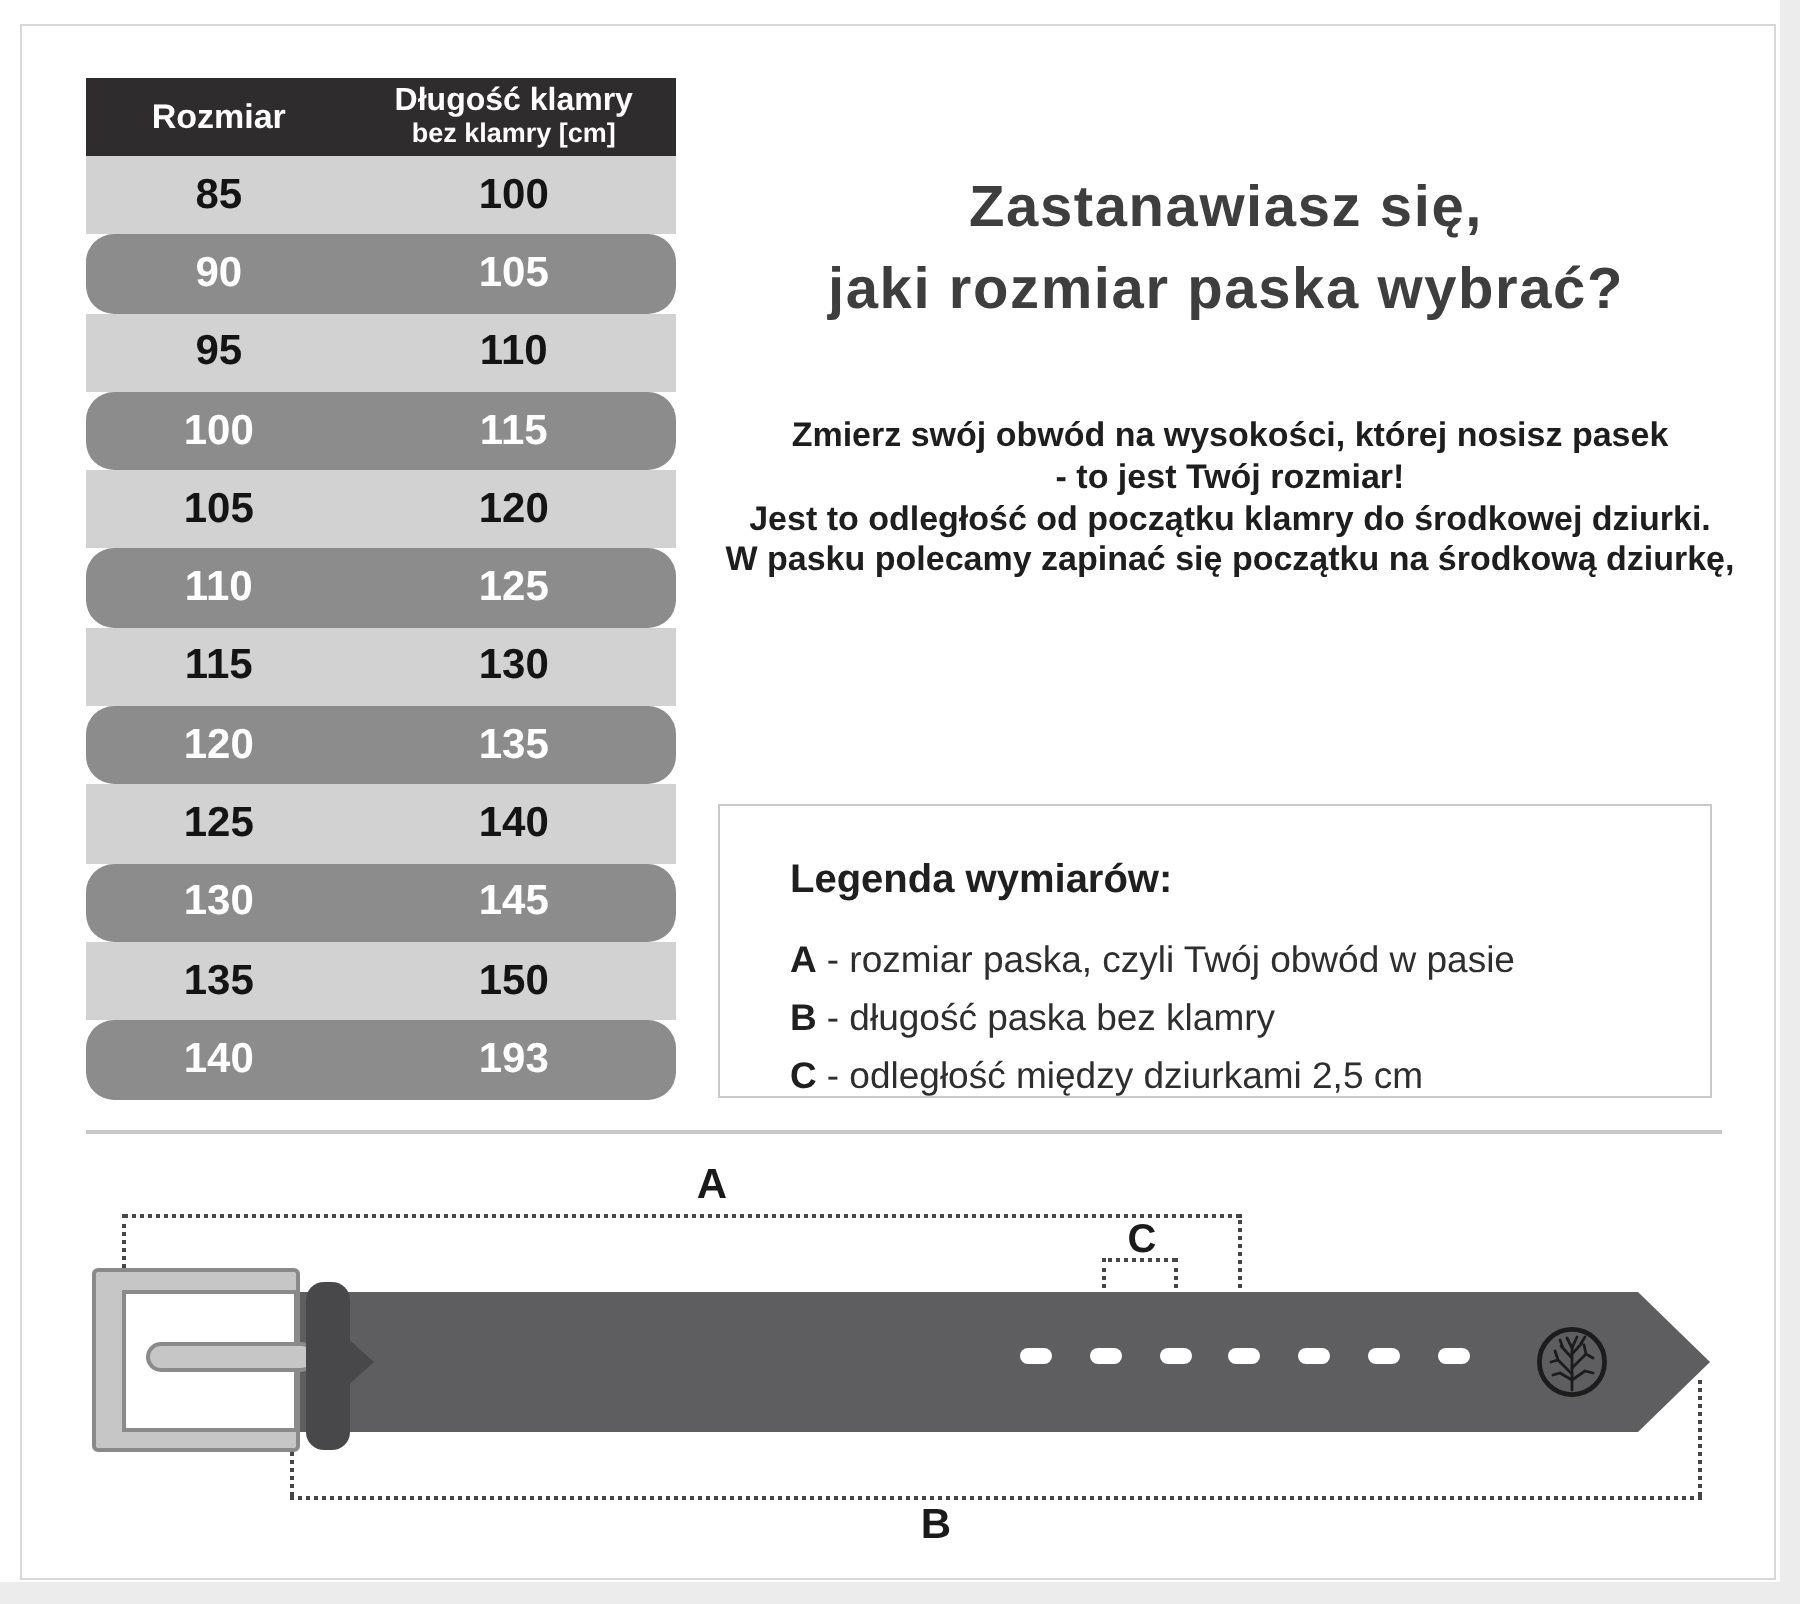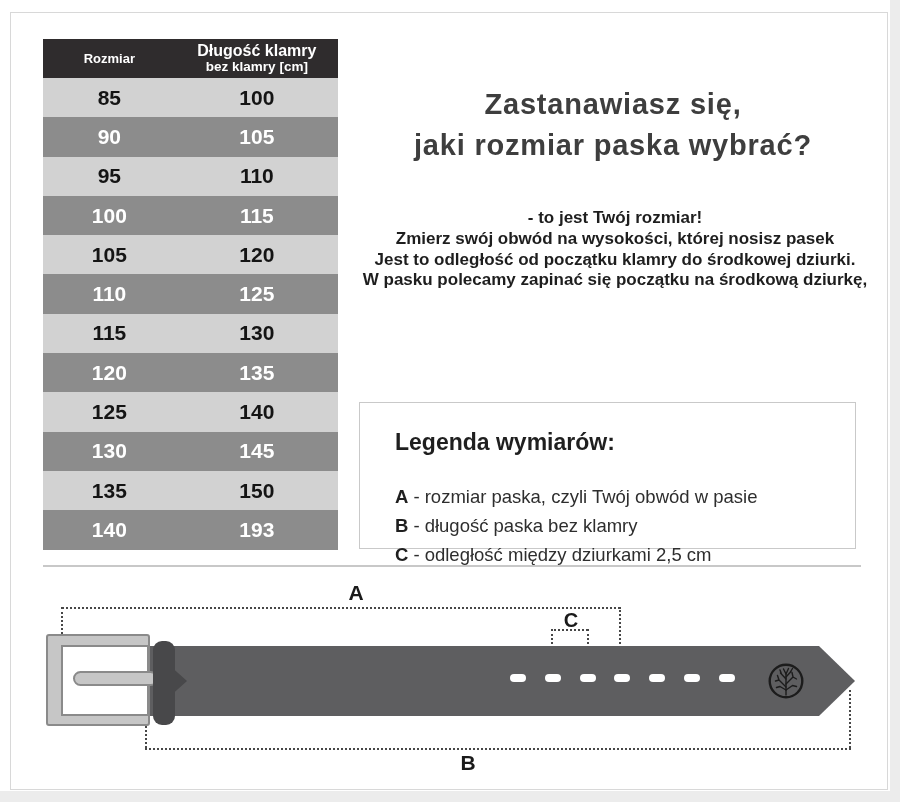--- a/index.html
+++ b/index.html
@@ -8,44 +8,44 @@
     font-family:"Liberation Sans", sans-serif; overflow:visible;
   }
   .frame {
     position:absolute; left:10px; top:12px; width:876px; height:776px;
     border:1px solid #d8d8d8; background:#fff;
   }
   
   .size-table { position:absolute; left:43px; top:39px; width:295px; }
   .thead { display:flex; height:39px; background:#2f2c2d; color:#fff; }
   .th { display:flex; flex-direction:column; justify-content:center; align-items:center; }
-  .th.col1 { width:45%; font-size:13px; font-weight:bold; }
+  .th.col1 { width:45%; font-size:17px; font-weight:bold; }
   .th.col2 { width:55%; line-height:1.05; }
   .th2-main { font-size:16px; font-weight:bold; }
   .th2-sub  { font-size:13.5px; font-weight:bold; }
   .trow { display:flex; height:39.3px; }
   .trow.light { background:#d2d2d2; color:#141414; }
-  .trow.dark  { background:#8c8c8c; color:#ffffff; }
+  .trow.dark  { background:#8c8c8c; color:#ffffff;border-radius:14px; }
   .td { display:flex; align-items:center; justify-content:center;
         font-size:21px; font-weight:bold; }
   .td.col1 { width:45%; } .td.col2 { width:55%; }
   
   .heading {
     position:absolute; left:338px; top:84px; width:550px; text-align:center;
     font-size:29px; line-height:41px; font-weight:bold; color:#3e3e3e; letter-spacing:0.8px;
   }
   .intro {
     position:absolute; left:348px; top:208px; width:534px; text-align:center;
     font-size:17px; line-height:20.8px; font-weight:bold; color:#1e1e1e;
   }
   .legend-box {
     position:absolute; left:359px; top:402px; width:497px; height:147px;
     border:1px solid #c9c9c9; background:#fff; box-sizing:border-box;
   }
-  .legend-title { margin:26px 0 26px 35px; font-size:23px; font-weight:bold; color:#1f1f1f; }
+  .legend-title { margin:26px 0 13px 35px; font-size:20px; font-weight:bold; color:#1f1f1f; }
   .legend-item { margin-left:35px; font-size:18.5px; line-height:29px; color:#2e2e2e; }
   .legend-key { font-weight:bold; margin-right:5px; color:#1f1f1f; }
   
   .divider { position:absolute; left:43px; top:565px; width:818px; height:2px; background:#c8c8c8; }
   
   .dim-label { position:absolute; width:40px; text-align:center;
                font-size:21px; font-weight:bold; color:#1a1a1a; }
   .label-a { left:336px; top:581px; }
   .label-b { left:448px; top:751px; }
   .label-c { left:551px; top:609px; font-size:20px; }
@@ -154,22 +154,22 @@
         </div>
       </div>
   </div>
 
   <div class="heading">
     <div>Zastanawiasz się,</div>
     <div>jaki rozmiar paska wybrać?</div>
   </div>
 
   <div class="intro">
+    <div>Zmierz swój obwód na wysokości, której nosisz pasek</div>
     <div>- to jest Twój rozmiar!</div>
-    <div>Zmierz swój obwód na wysokości, której nosisz pasek</div>
     <div>Jest to odległość od początku klamry do środkowej dziurki.</div>
     <div>W pasku polecamy zapinać się początku na środkową dziurkę,</div>
   </div>
 
   <div class="legend-box">
     <div class="legend-title">Legenda wymiarów:</div>
     <div class="legend-item">
       <span class="legend-key">A</span><span class="legend-text">- rozmiar paska, czyli Twój obwód w pasie</span>
     </div>
     <div class="legend-item">

